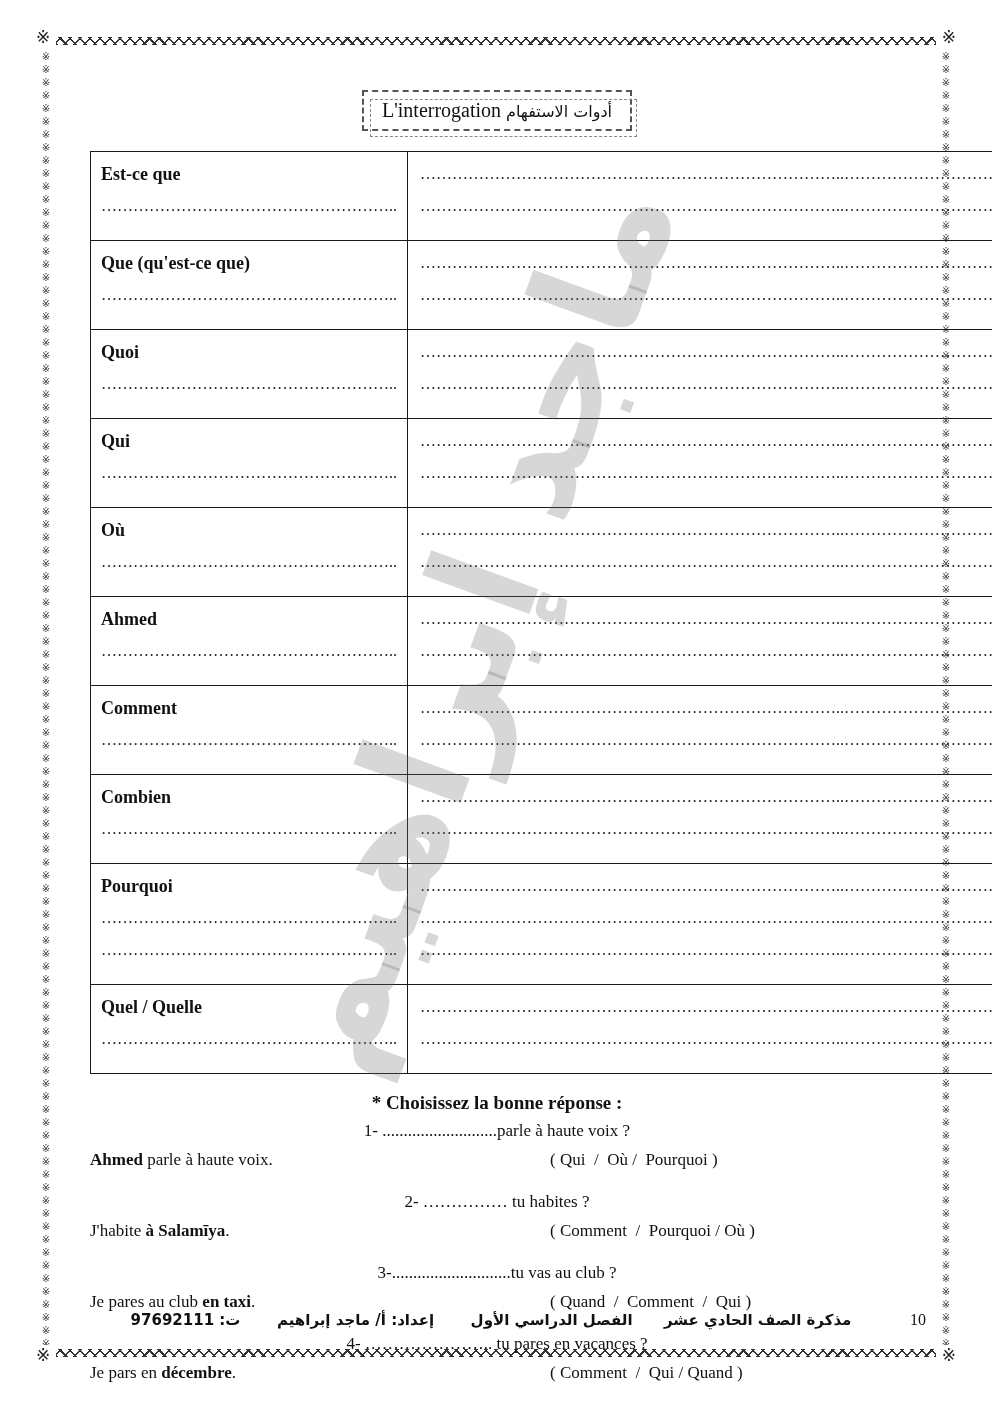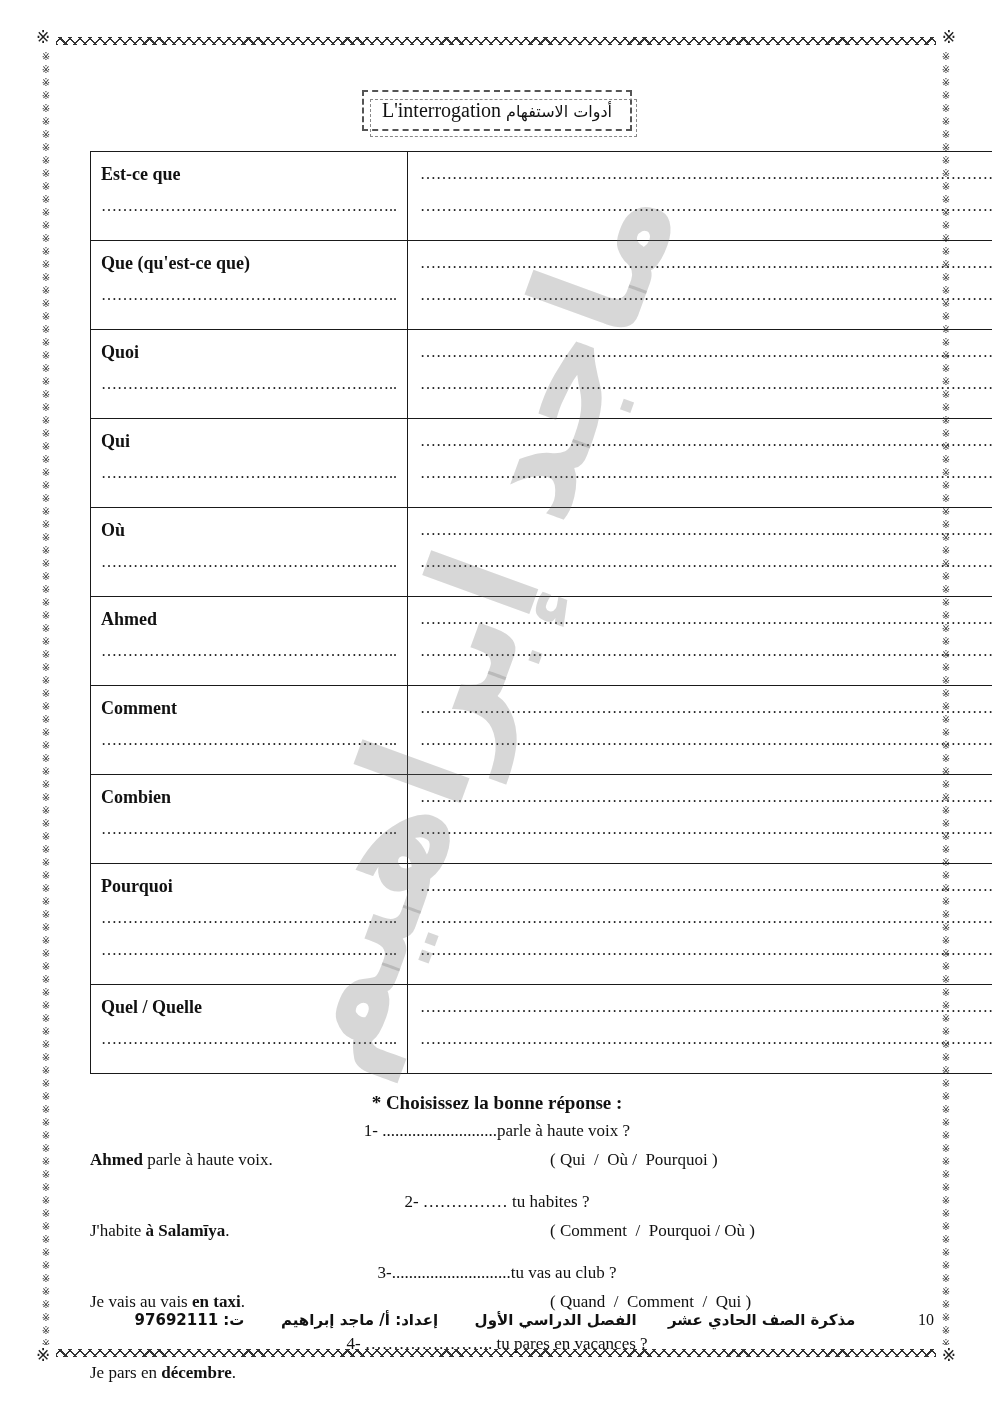--- a/index.html
+++ b/index.html
@@ -42,21 +42,21 @@
 
   .exercise{margin-top:18px;}
   .ex-heading{font-size:19px;font-weight:bold;margin-bottom:2px;text-align:center;}
   .question{margin-bottom:13px;font-size:17px;}
   .q-prompt{line-height:29px;white-space:pre-wrap;text-align:center;}
   .answer-row{display:flex;line-height:29px;gap:18px;}
   .answer{width:442px;flex:0 0 auto;}
   .answer .b{font-weight:bold;}
   .options{white-space:pre;}
 
-  .footer{position:absolute;left:90px;right:58px;bottom:74px;display:flex;
+  .footer{position:absolute;left:90px;right:66px;bottom:74px;display:flex;
     align-items:flex-end;}
   .footer-text{flex:1;text-align:center;font-weight:bold;
     font-family:"DejaVu Sans",sans-serif;font-size:15px;white-space:pre;direction:rtl;}
   .page-number{width:34px;text-align:right;font-size:16px;}
 
   .watermark{position:absolute;left:470px;top:625px;
     transform:translate(-50%,-50%) rotate(-70deg);
     font-family:"DejaVu Sans",sans-serif;font-size:150px;font-weight:bold;
     color:rgba(110,110,110,0.28);white-space:nowrap;z-index:5;pointer-events:none;}
 </style>
@@ -397,28 +397,29 @@
         <div class="question">
           <div class="q-prompt">2- …………… tu habites ?</div>
           <div class="answer-row">
             <div class="answer"><span>J'habite </span><span class="b">à Salamīya</span><span>.</span></div>
             <div class="options">( Comment  /  Pourquoi / Où )</div>
           </div>
         </div>
         <div class="question">
           <div class="q-prompt">3-............................tu vas au club ?</div>
           <div class="answer-row">
-            <div class="answer"><span>Je vais au vais </span><span class="b">en taxi</span><span>.</span></div>
+            <div class="answer"><span>Je pares au club </span><span class="b">en taxi</span><span>.</span></div>
             <div class="options">( Quand  /  Comment  /  Qui )</div>
           </div>
         </div>
         <div class="question">
           <div class="q-prompt">4- ………………….. tu pares en vacances ?</div>
           <div class="answer-row">
             <div class="answer"><span>Je pars en </span><span class="b">décembre</span><span>.</span></div>
+            <div class="options">( Comment  /  Qui / Quand )</div>
           </div>
         </div>
       </div>
   </div>
 
 </div>
 
 <div class="footer">
   <div class="footer-text">مذكرة الصف الحادي عشر      الفصل الدراسي الأول       إعداد: أ/ ماجد إبراهيم       ت: 97692111</div>
   <div class="page-number">10</div>

